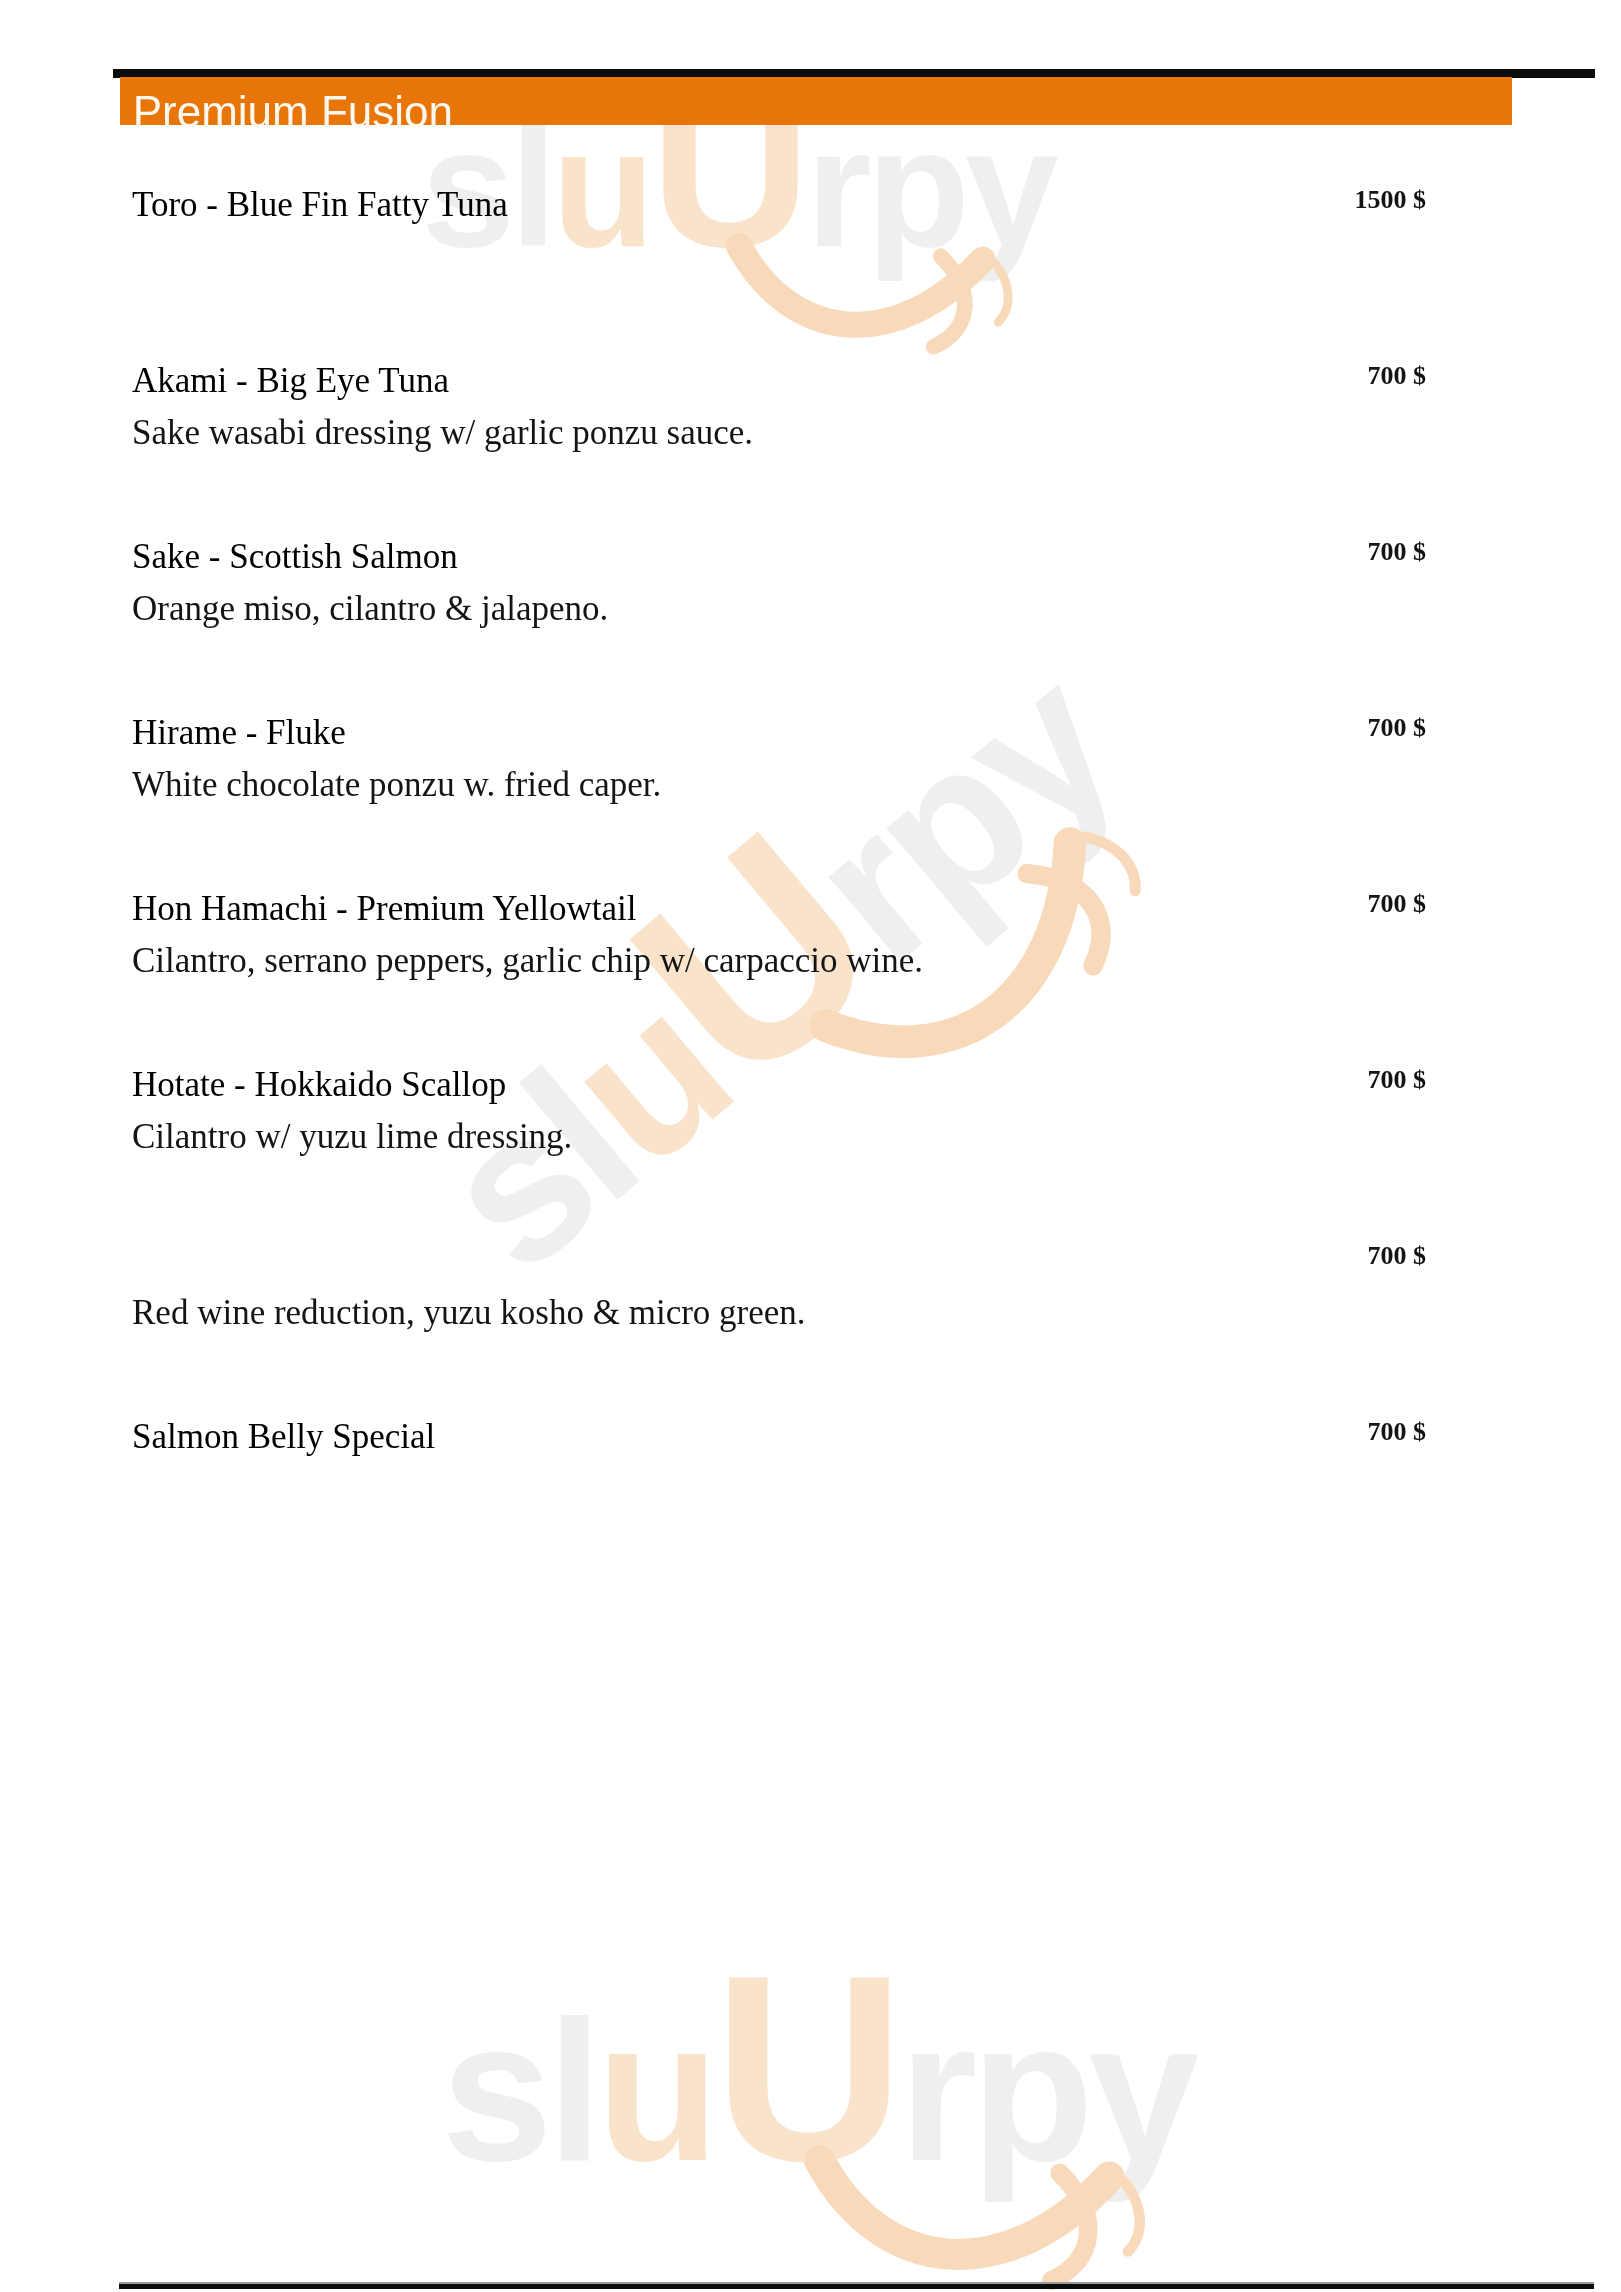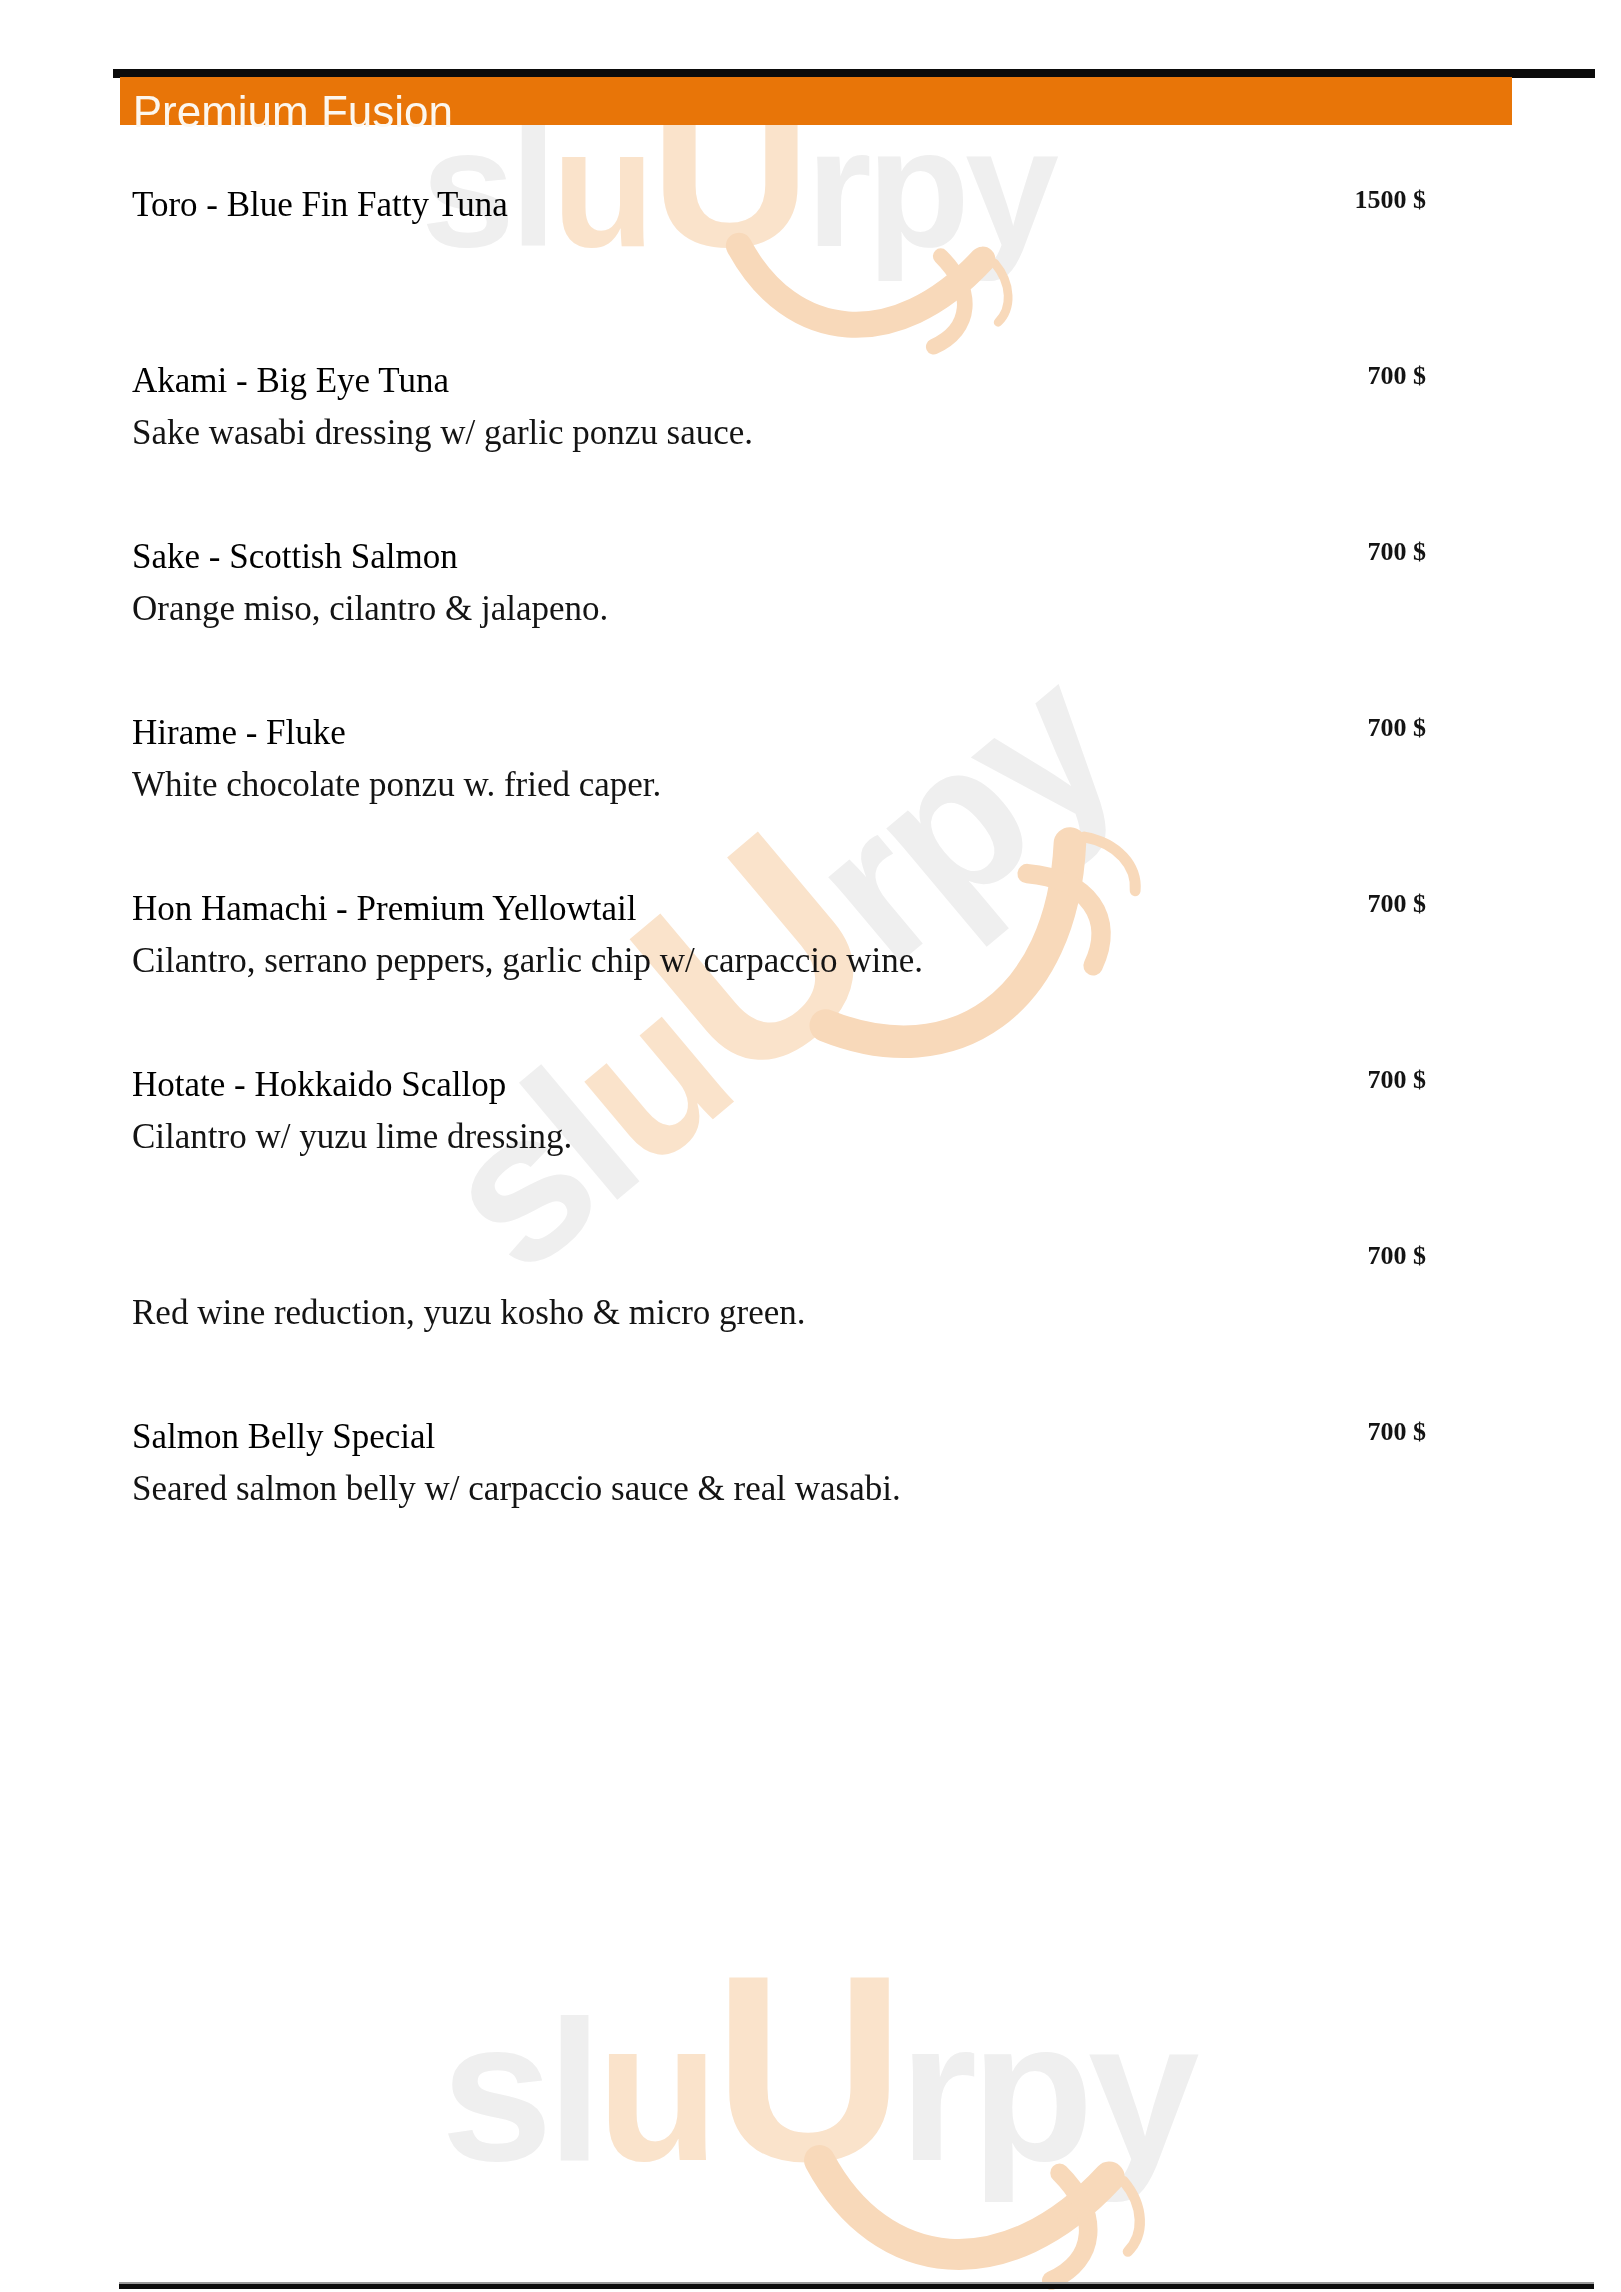--- a/index.html
+++ b/index.html
@@ -147,20 +147,19 @@
     </div>
 
     <div class="menu-item">
       <span class="item-price">700 $</span>
       <span class="item-desc">Red wine reduction, yuzu kosho &amp; micro green.</span>
     </div>
 
     <div class="menu-item">
       <span class="item-name">Salmon Belly Special</span>
       <span class="item-price">700 $</span>
-      <span class="item-desc">Seared salmon belly w/ carpaccio sauce &amp; real wasabi.</span>
     </div>
   </div>
 
   <div class="bottom-rule"></div>
 
 </div>
 
 
 </body></html>

